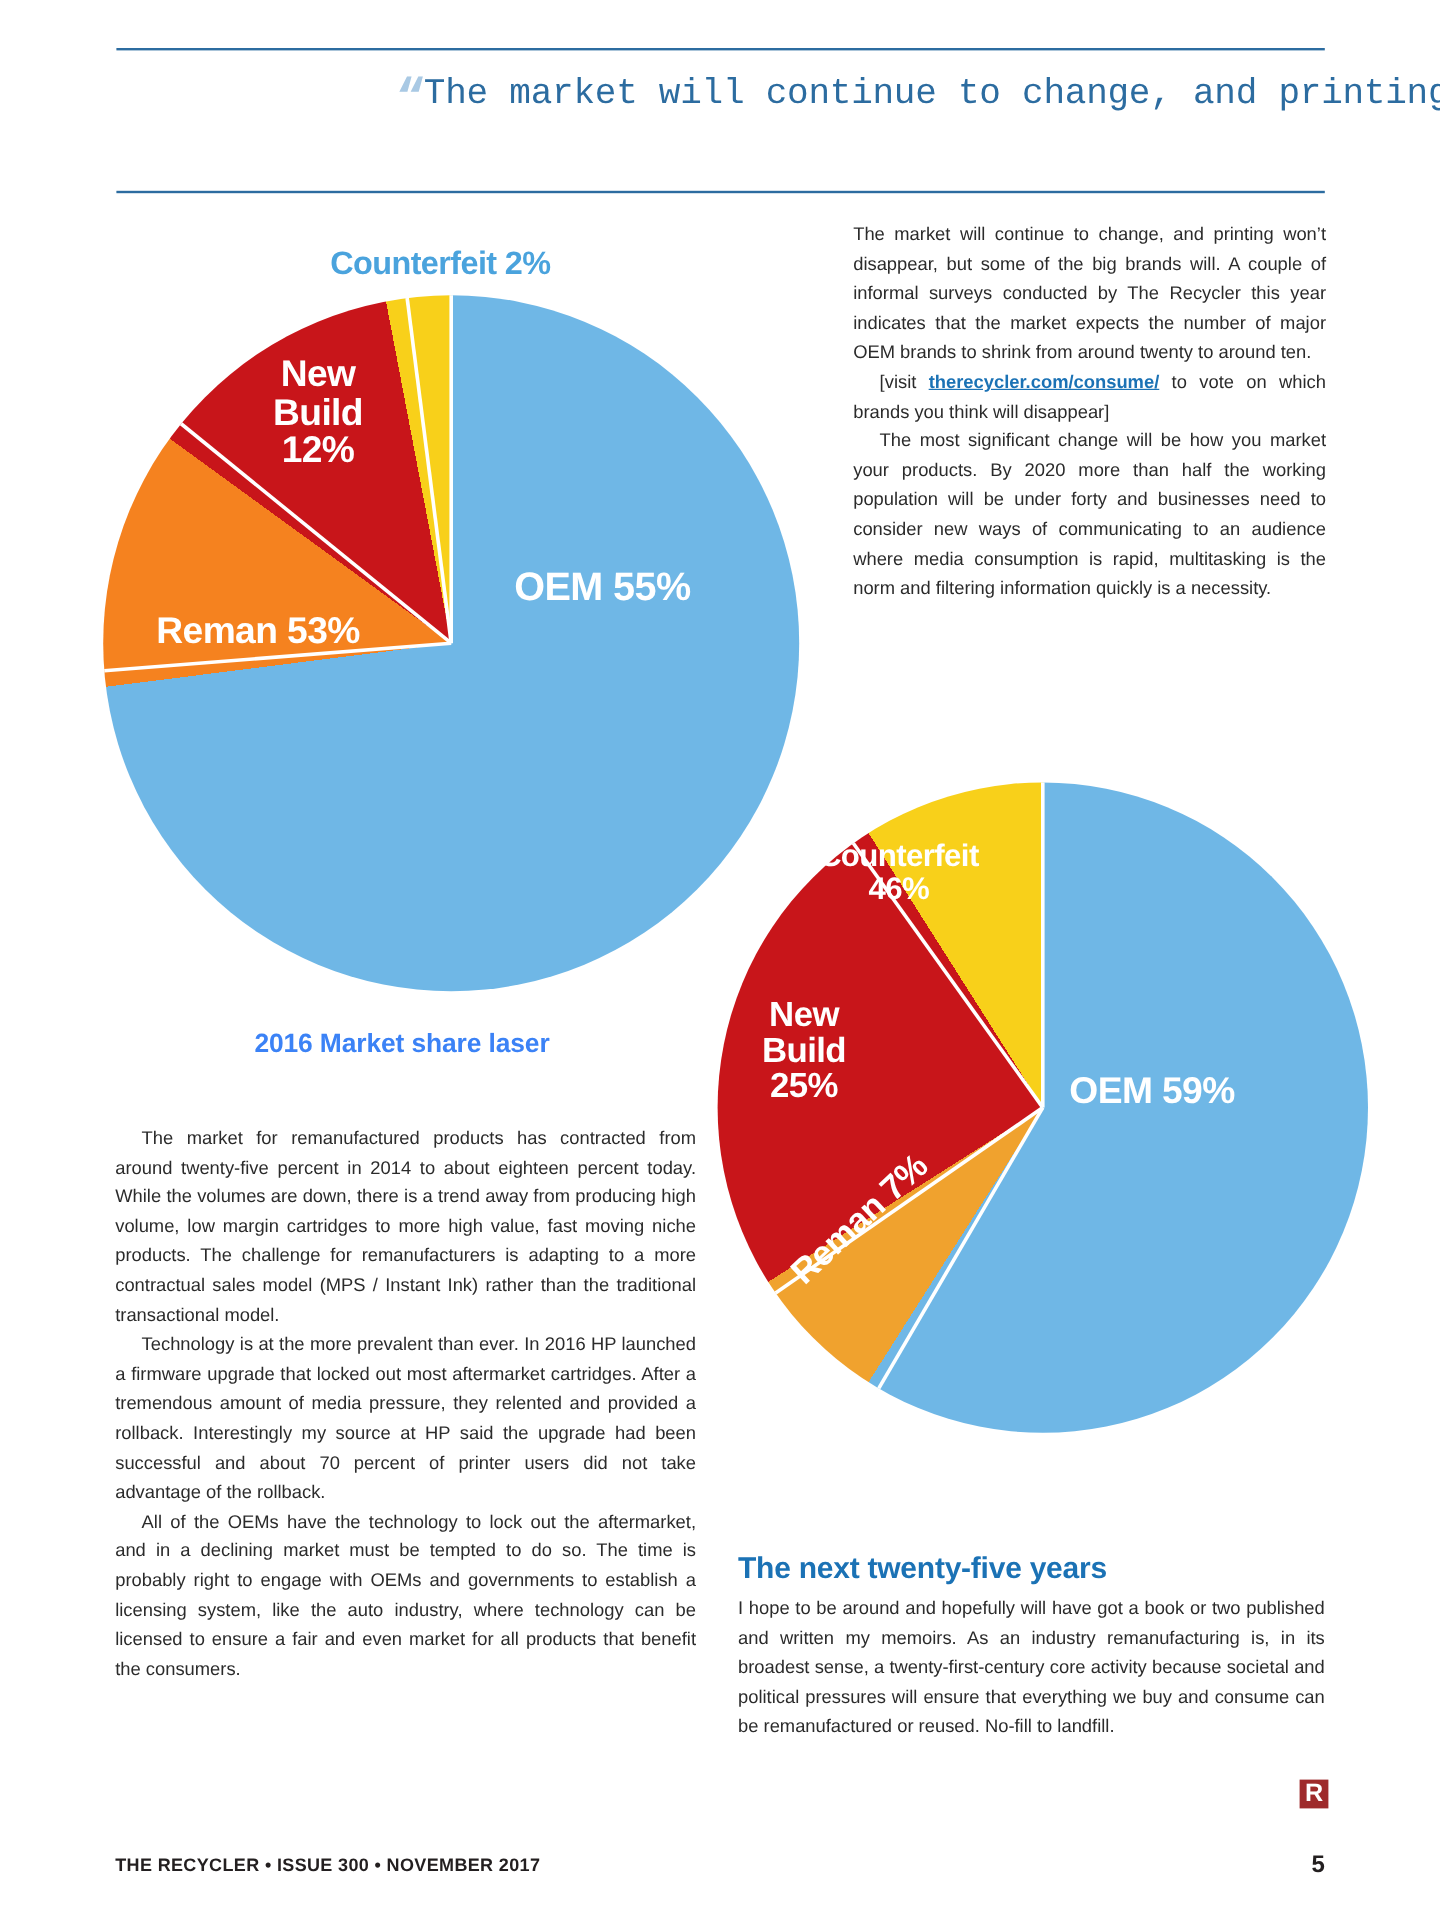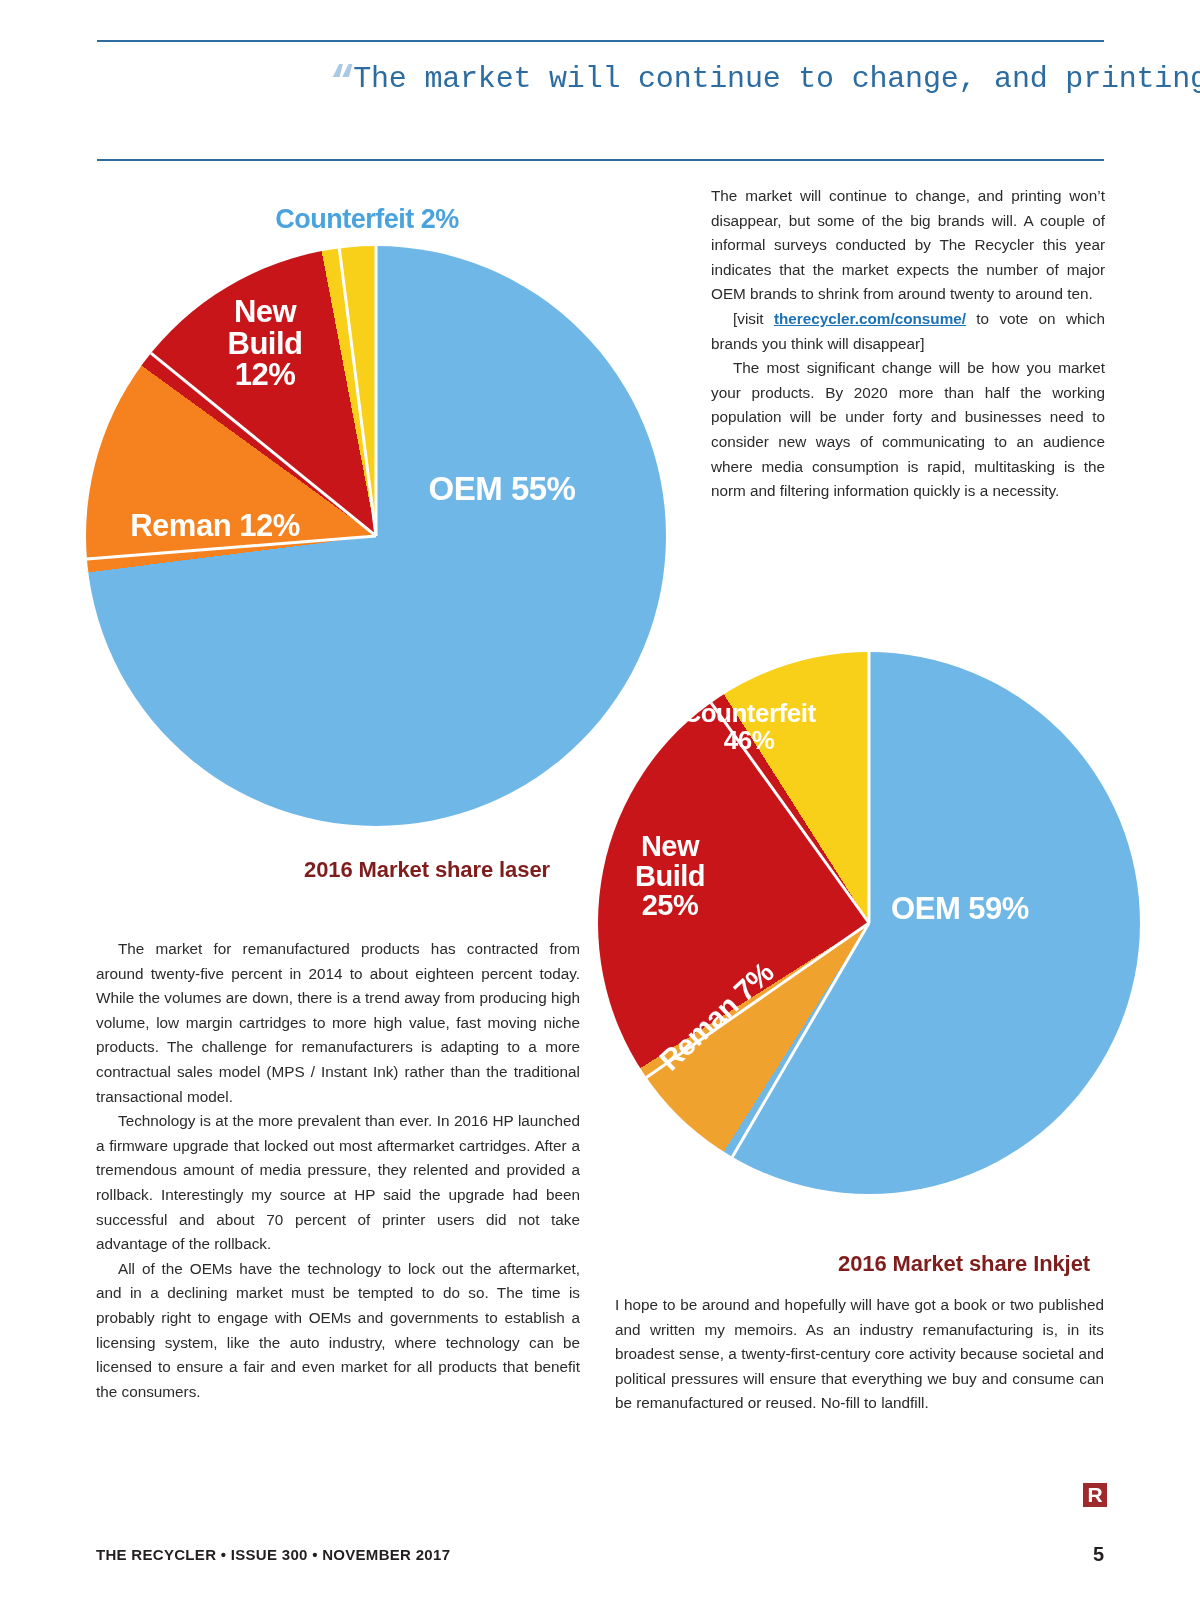--- a/index.html
+++ b/index.html
@@ -137,22 +137,22 @@
     left:627px; top:1002px; width:180px; font-size:29px;
     transform:rotate(-43deg); transform-origin:50% 50%;
   }
 
   .pie-caption {
     position:absolute;
     font-family:"Liberation Sans Narrow","Liberation Sans", sans-serif;
     font-stretch:condensed;
     font-weight:700;
     font-size:22px;
-    color:#7f1d1d;
-    text-align:right;
+    color:#3b82f6;
+    text-align:center;
     letter-spacing:-0.1px;
   }
   #caption-laser { left:120px; top:857px; width:430px; }
   #caption-inkjet { left:600px; top:1251px; width:490px; }
 
   
   .footer {
     position:absolute; left:96px; top:1546px;
     font-family:"Liberation Sans Narrow","Liberation Sans", sans-serif;
     font-stretch:condensed;
@@ -199,55 +199,55 @@
       <div class="sep" style="left: 290px; top: 290px; width: 3px; height: 290px; transform: translateX(-1.5px) rotate(180deg); transform-origin: 1.5px 0px;"></div>
       <div class="sep" style="left: 290px; top: 290px; width: 3px; height: 290px; transform: translateX(-1.5px) rotate(445.455deg); transform-origin: 1.5px 0px;"></div>
       <div class="sep" style="left: 290px; top: 290px; width: 3px; height: 290px; transform: translateX(-1.5px) rotate(489.091deg); transform-origin: 1.5px 0px;"></div>
       <div class="sep" style="left: 290px; top: 290px; width: 3px; height: 290px; transform: translateX(-1.5px) rotate(532.727deg); transform-origin: 1.5px 0px;"></div>
     </div>
   <div class="slice-label" id="label-laser-counterfeit">Counterfeit 2%</div>
   <div class="slice-label" id="label-laser-oem">OEM 55%</div>
   <div class="slice-label" id="label-laser-newbuild">New
 Build
 12%</div>
-  <div class="slice-label" id="label-laser-reman">Reman 12%</div>
+  <div class="slice-label" id="label-laser-reman">Reman 53%</div>
   <div class="pie-caption" id="caption-laser">2016 Market share laser</div>
 
   <div class="pie" id="pie-inkjet">
       <div class="sep" style="left: 271px; top: 271px; width: 3px; height: 271px; transform: translateX(-1.5px) rotate(180deg); transform-origin: 1.5px 0px;"></div>
       <div class="sep" style="left: 271px; top: 271px; width: 3px; height: 271px; transform: translateX(-1.5px) rotate(390.297deg); transform-origin: 1.5px 0px;"></div>
       <div class="sep" style="left: 271px; top: 271px; width: 3px; height: 271px; transform: translateX(-1.5px) rotate(415.248deg); transform-origin: 1.5px 0px;"></div>
       <div class="sep" style="left: 271px; top: 271px; width: 3px; height: 271px; transform: translateX(-1.5px) rotate(504.356deg); transform-origin: 1.5px 0px;"></div>
     </div>
   <div class="slice-label" id="label-inkjet-counterfeit">Counterfeit
 46%</div>
   <div class="slice-label" id="label-inkjet-oem">OEM 59%</div>
   <div class="slice-label" id="label-inkjet-newbuild">New
 Build
 25%</div>
   <div class="slice-label" id="label-inkjet-reman">Reman 7%</div>
-  <div class="pie-caption" id="caption-inkjet">2016 Market share Inkjet</div>
 
   <div id="right-col-top">
     <div class="body-text">
       <p class="noindent">The market will continue to change, and printing won’t disappear, but some of the big brands will. A couple of informal surveys conducted by The Recycler this year indicates that the market expects the number of major OEM brands to shrink from around twenty to around ten.</p>
       <p>
         <span>[visit </span><a class="link" href="#">therecycler.com/consume/</a><span> to vote on which brands you think will disappear]</span>
       </p>
       <p>The most significant change will be how you market your products. By 2020 more than half the working population will be under forty and businesses need to consider new ways of communicating to an audience where media consumption is rapid, multitasking is the norm and filtering information quickly is a necessity.</p>
     </div>
   </div>
 
   <div id="left-col-body" class="body-text">
     <p>The market for remanufactured products has contracted from around twenty-five percent in 2014 to about eighteen percent today. While the volumes are down, there is a trend away from producing high volume, low margin cartridges to more high value, fast moving niche products. The challenge for remanufacturers is adapting to a more contractual sales model (MPS / Instant Ink) rather than the traditional transactional model.</p>
     <p>Technology is at the more prevalent than ever. In 2016 HP launched a firmware upgrade that locked out most aftermarket cartridges. After a tremendous amount of media pressure, they relented and provided a rollback. Interestingly my source at HP said the upgrade had been successful and about 70 percent of printer users did not take advantage of the rollback.</p>
     <p>All of the OEMs have the technology to lock out the aftermarket, and in a declining market must be tempted to do so. The time is probably right to engage with OEMs and governments to establish a licensing system, like the auto industry, where technology can be licensed to ensure a fair and even market for all products that benefit the consumers.</p>
   </div>
 
   <div id="right-col-bottom">
+    <h2 class="sec-head">The next twenty-five years</h2>
     <div class="body-text">
       <p class="noindent">I hope to be around and hopefully will have got a book or two published and written my memoirs. As an industry remanufacturing is, in its broadest sense, a twenty-first-century core activity because societal and political pressures will ensure that everything we buy and consume can be remanufactured or reused. No-fill to landfill.</p>
     </div>
   </div>
 
   <div class="logo-mark">R</div>
   <div class="footer">THE RECYCLER • ISSUE 300 • NOVEMBER 2017</div>
   <div class="page-num">5</div>
 
 </div>

